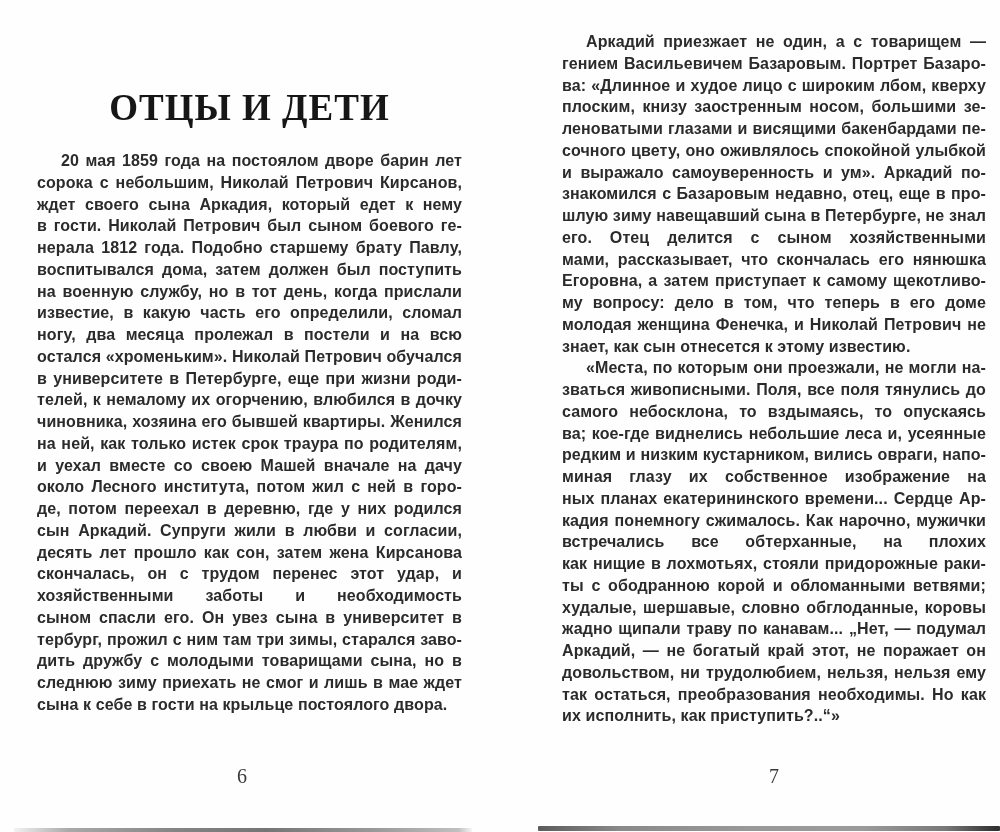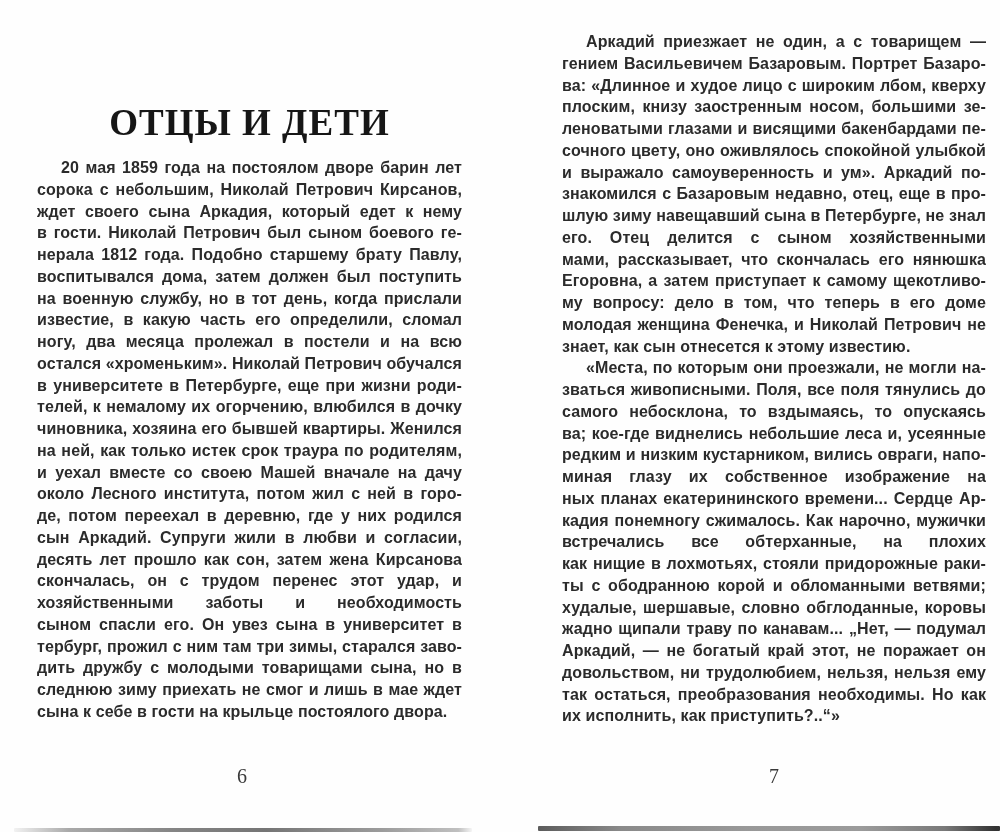--- a/index.html
+++ b/index.html
@@ -9,33 +9,33 @@
     font-family: "Liberation Sans", sans-serif;
   }
   .spread {
     position: relative;
     width: 1000px; height: 832px;
     background: #fefefe;
     overflow: hidden;
   }
   
   .page-col { position: absolute; }
-  .left-col  { left: 37px;  top: 103px; width: 425px; }
+  .left-col  { left: 37px;  top: 88px; width: 425px; }
   .right-col { left: 562px; top: 31px;  width: 424px; }
 
   .chapter-title {
     text-align: center;
     font-family: "Liberation Serif", serif;
     font-weight: bold;
     font-size: 37px;
     line-height: 40px;
     letter-spacing: 1px;
     color: #161616;
   }
-  .para-block { margin-top: 14px; }
+  .para-block { margin-top: 22px; }
   .right-col .para-block { margin-top: 0; }
 
   .para { margin: 0; font-weight: bold; }
   .line {
     position: relative;
     height: 21.75px;
     line-height: 21.75px;
     font-size: 16px;
     letter-spacing: 0.1px;
     color: #2b2b2b;

